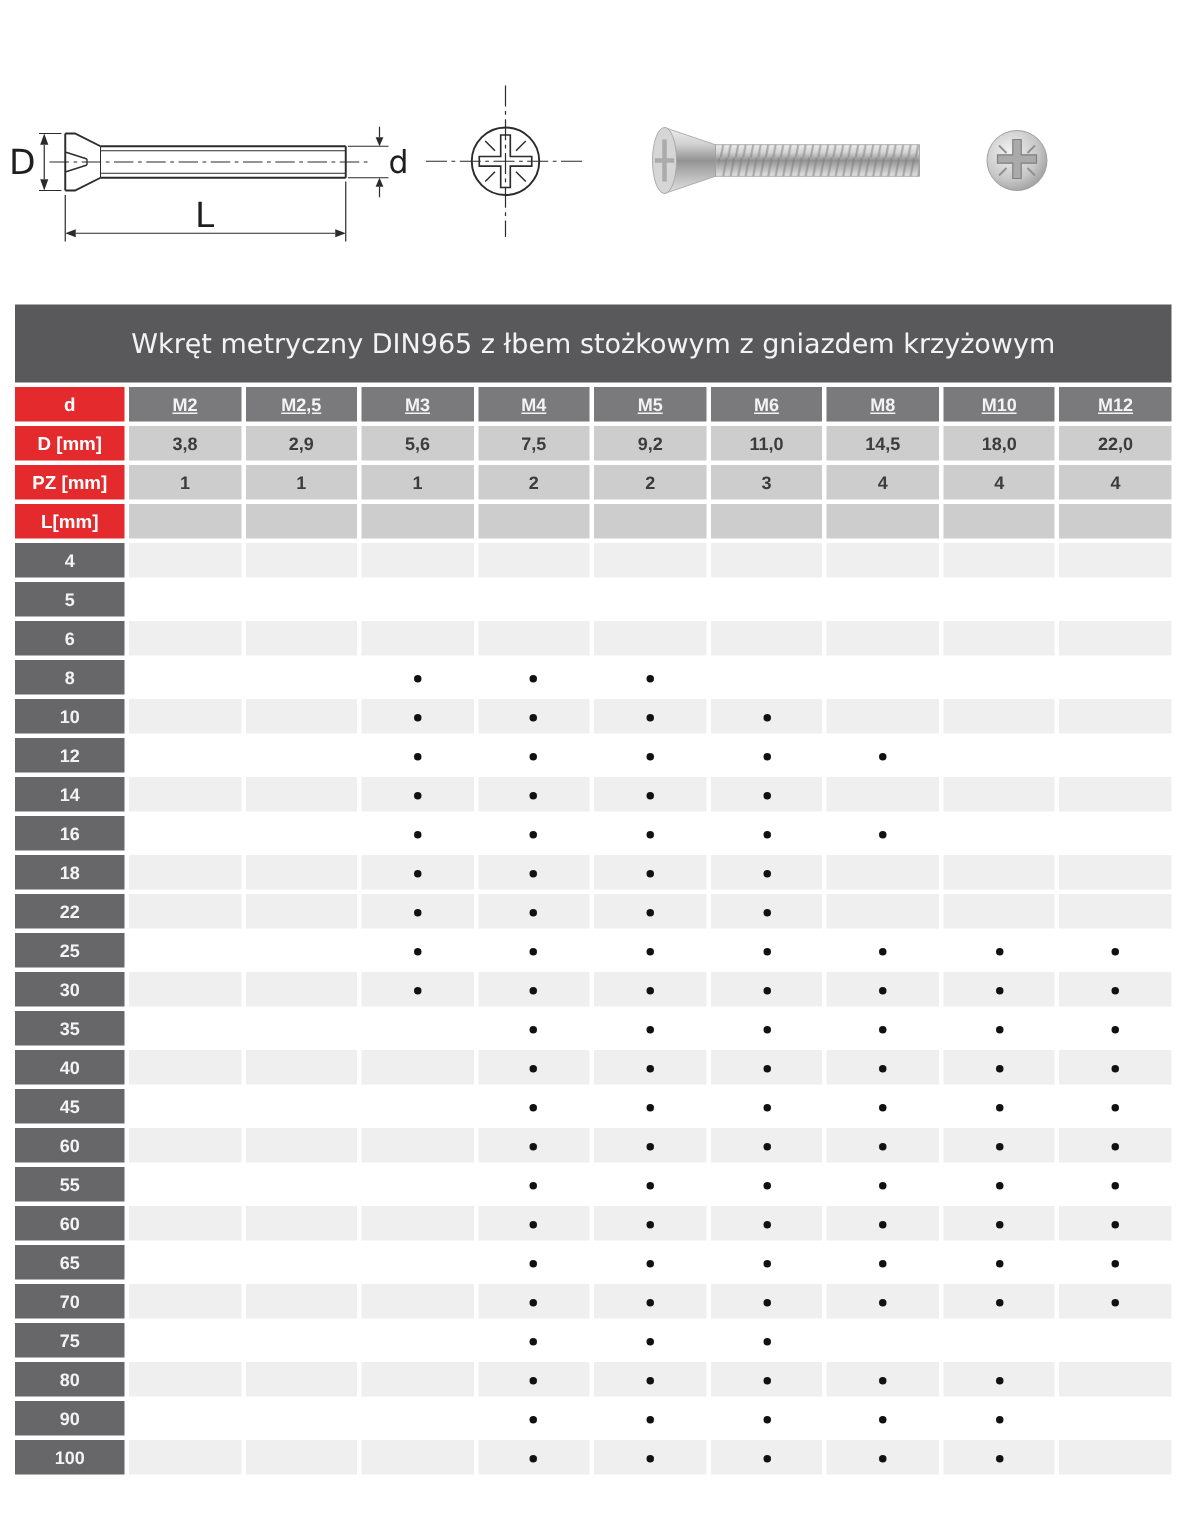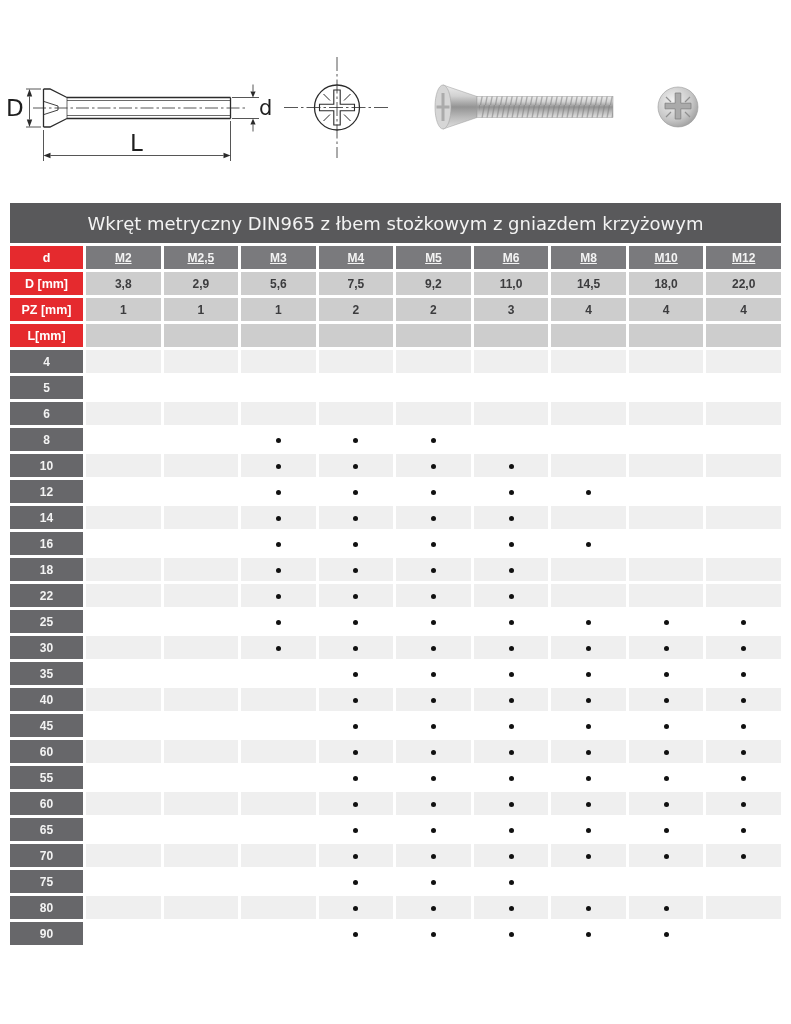--- a/index.html
+++ b/index.html
@@ -16,21 +16,21 @@
     top: 0; left: 0;
     width: 791px; height: 203px;
   }
   .table-area {
     position: absolute;
     top: 203px;
     left: 10px;
     width: 771px;
   }
   .title-bar {
-    height: 40px;
+    height: 52px;
     background: var(--title-bar, #59595b);
     color: var(--header-text, #f3f3f3);
     font-family: "DejaVu Sans", "Liberation Sans", sans-serif;
     font-size: 18px;
     display: flex;
     align-items: center;
     justify-content: center;
     white-space: nowrap;
   }
   table.spec-table {
@@ -507,17 +507,29 @@
             <td class="avail"></td>
             <td class="avail"></td>
             <td class="avail"></td>
             <td class="avail"><span class="dot"></span></td>
             <td class="avail"><span class="dot"></span></td>
             <td class="avail"><span class="dot"></span></td>
             <td class="avail"><span class="dot"></span></td>
             <td class="avail"><span class="dot"></span></td>
             <td class="avail"></td>
           </tr>
+          <tr class="stripe">
+            <th class="rowlabel">100</th>
+            <td class="avail"></td>
+            <td class="avail"></td>
+            <td class="avail"></td>
+            <td class="avail"><span class="dot"></span></td>
+            <td class="avail"><span class="dot"></span></td>
+            <td class="avail"><span class="dot"></span></td>
+            <td class="avail"><span class="dot"></span></td>
+            <td class="avail"><span class="dot"></span></td>
+            <td class="avail"></td>
+          </tr>
         </tbody>
     </table>
   </div>
 
 </div>
 
 </body></html>

